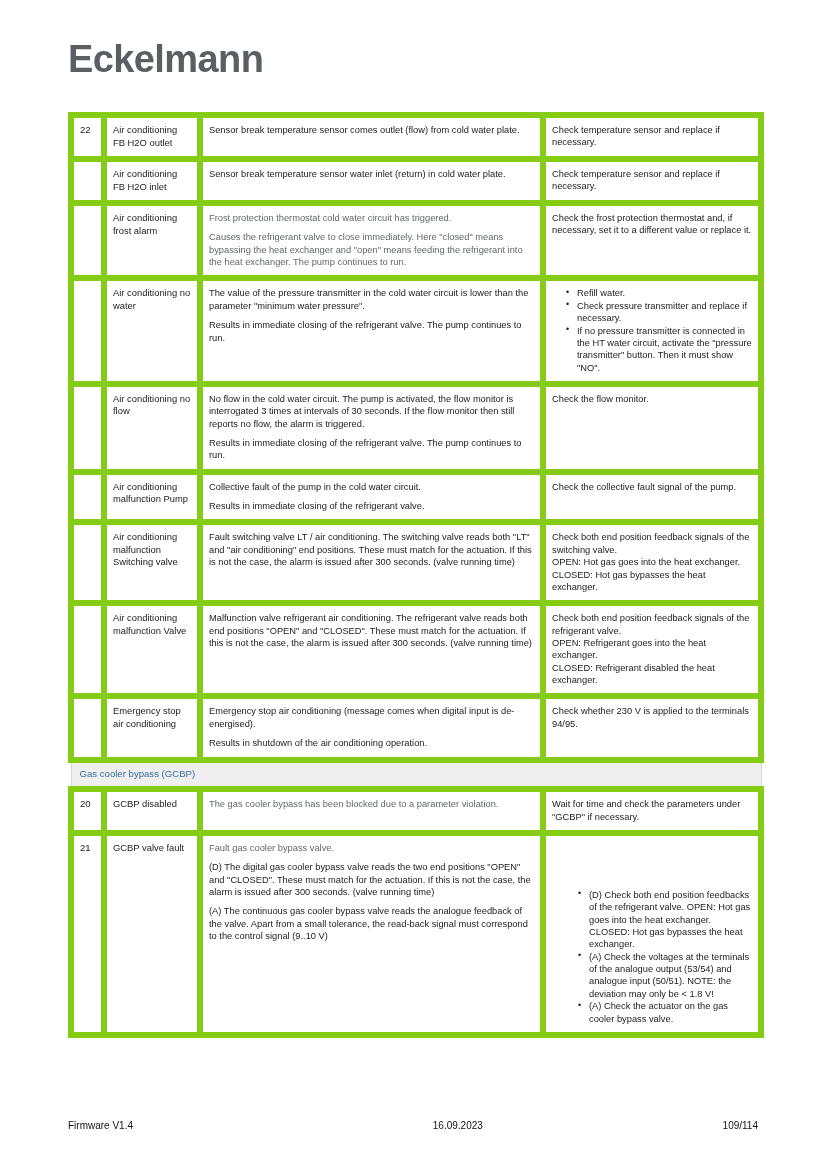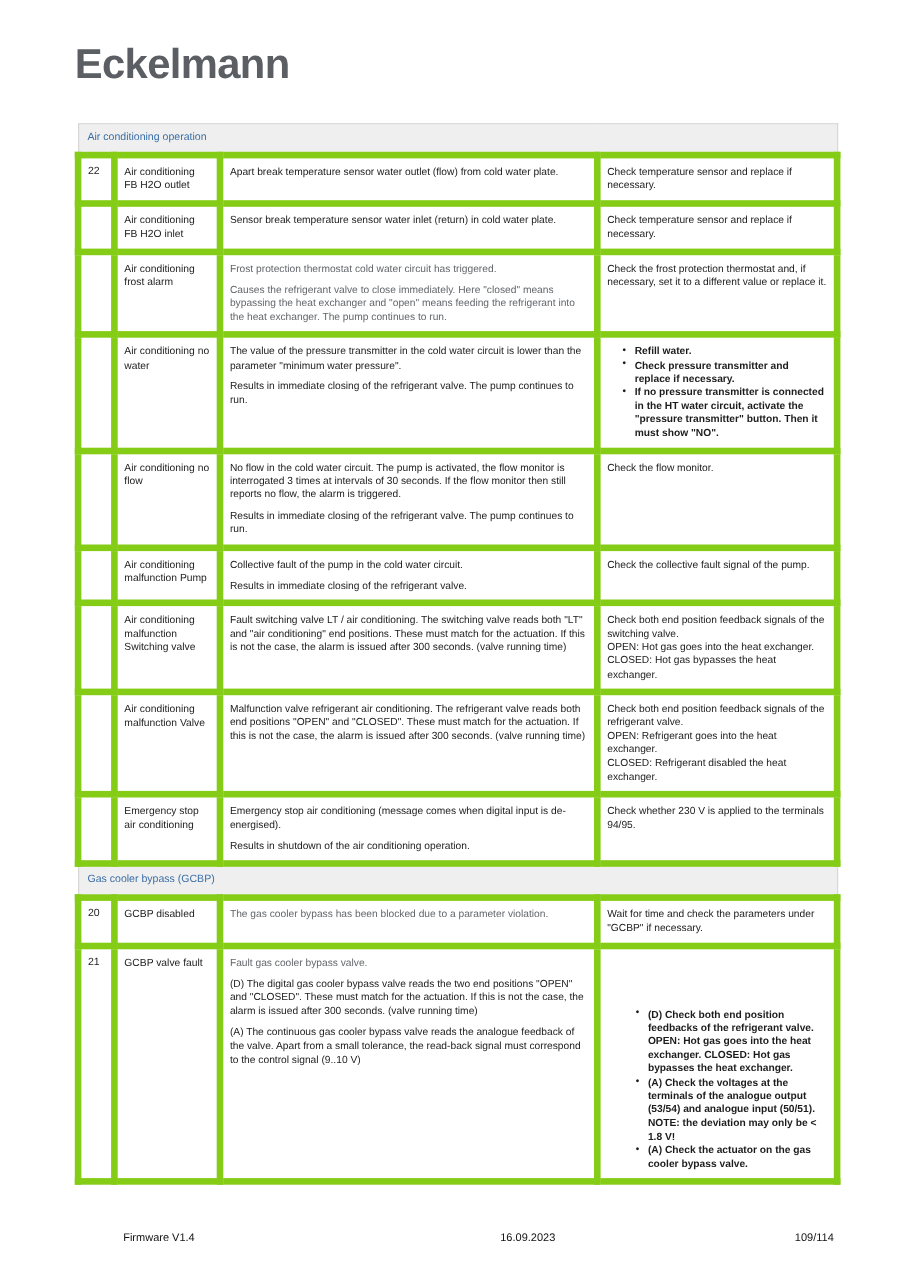--- a/index.html
+++ b/index.html
@@ -89,21 +89,20 @@
   ul.bul {
     margin: 0;
     padding: 0 0 0 14px;
     list-style: none;
   }
   ul.bul.indent { padding-left: 26px; }
   ul.bul li {
     position: relative;
     margin: 0 0 0 0;
     padding-left: 11px;
-    font-weight: bold;
   }
   ul.bul li::before {
     content: "\2022";
     position: absolute;
     left: 0;
     top: -0.5px;
     font-size: 9px;
     color: #1c1c1c;
   }
   ul.bul li + li { margin-top: 0px; }
@@ -114,21 +113,20 @@
     left: 68px;
     top: 1120px;
     width: 690px;
     font-size: 10px;
     color: #111111;
   }
   .footer .row {
     display: flex;
     justify-content: space-between;
     align-items: baseline;
-    margin-left: 44px;
   }
   .footer .mid { margin-left: 60px; }
   .footer .right { text-align: right; }
 </style>
 </head>
 <body>
 
 <div class="page">
 
   <div class="logo">Eckelmann</div>
@@ -136,31 +134,26 @@
   <div class="table-wrap">
     <table class="alarm">
       <colgroup>
         <col class="c-num">
           <col class="c-name">
           <col class="c-desc">
           <col class="c-act">
       </colgroup>
       <tbody>
 
-        <tr class="section-row">
-          <td colspan="4">
-            <span class="section-title">Air conditioning operation</span>
-          </td>
-        </tr>
 
         <tr>
           <td class="num">22</td>
           <td class="name">Air conditioning FB H2O outlet</td>
           <td class="desc">
-            <p class="p tight">Apart break temperature sensor water outlet (flow) from cold water plate.</p>
+            <p class="p tight">Sensor break temperature sensor comes outlet (flow) from cold water plate.</p>
           </td>
           <td class="act">
             <p class="p tight">Check temperature sensor and replace if necessary.</p>
           </td>
         </tr>
 
         <tr>
           <td class="num"></td>
           <td class="name">Air conditioning FB H2O inlet</td>
           <td class="desc">

